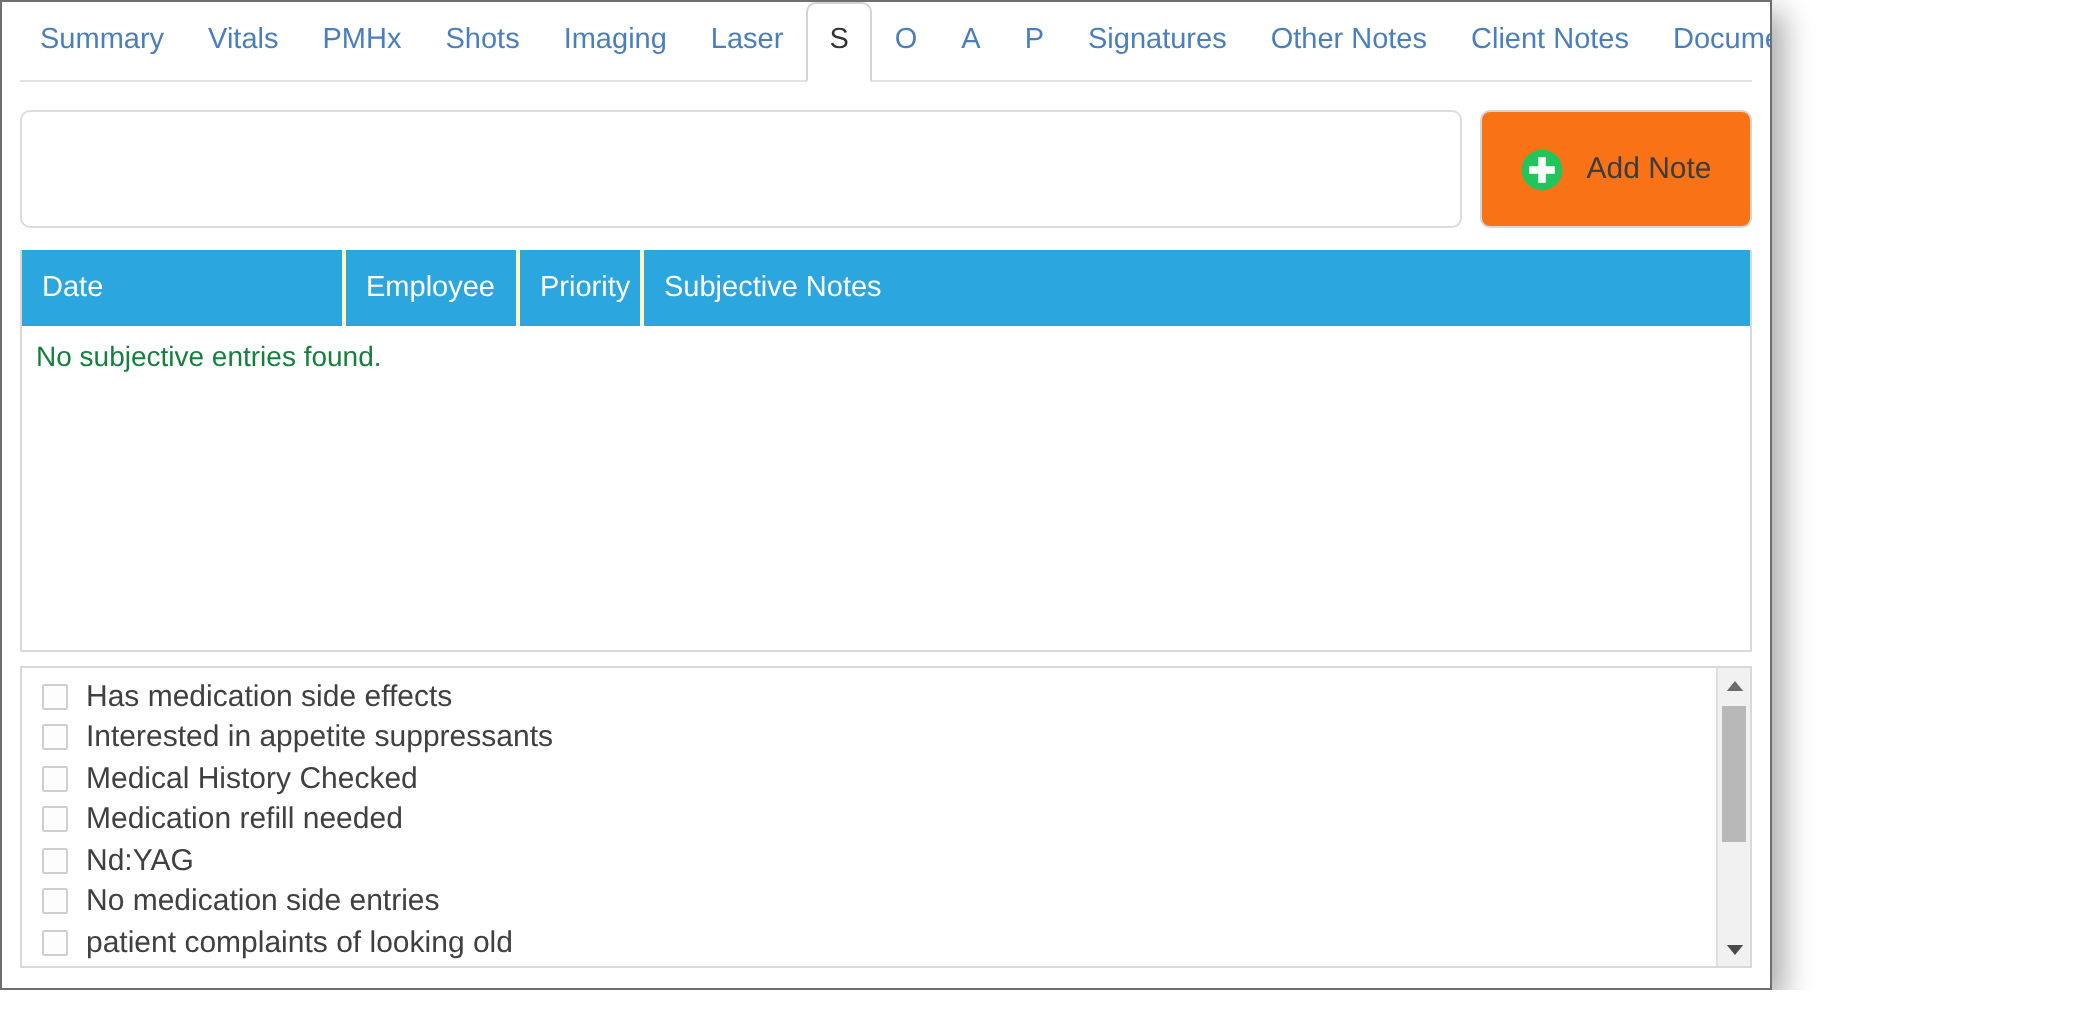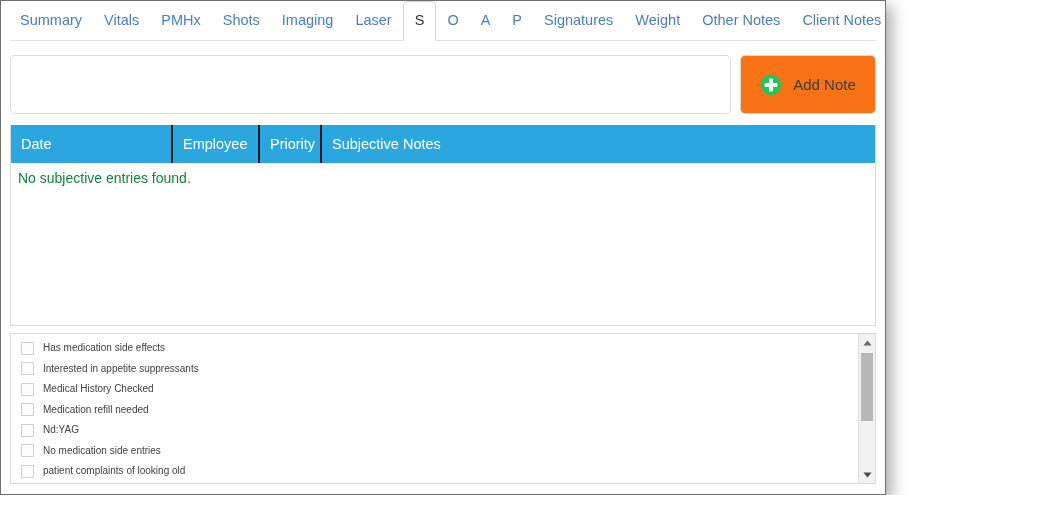--- a/index.html
+++ b/index.html
@@ -129,21 +129,21 @@
     height: 38px;
     flex: 0 0 auto;
   }
   .th {
     color: #ffffff;
     font-size: 14.5px;
     display: flex;
     align-items: center;
     padding-left: 10px;
     box-sizing: border-box;
-    border-right: 2px solid #0f172a;
+    border-right: 2px solid #fef9c3;
     white-space: nowrap;
   }
   .th.col-date      { width: 162px; }
   .th.col-employee  { width: 87px; }
   .th.col-priority  { width: 62px; }
   .th.col-notes     { flex: 1 1 auto; border-right: none; border-radius: 10px; }
 
   .table-body {
     flex: 1 1 auto;
     background: #ffffff;
@@ -183,21 +183,21 @@
     width: 13px;
     height: 13px;
     border: 1px solid #cfcfcf;
     background: #fdfdfd;
     box-sizing: border-box;
     flex: 0 0 auto;
     margin: 0 9px 0 6px;
     border-radius: 1px;
   }
   .check-label {
-    font-size: 10px;
+    font-size: 15px;
     color: #404040;
     white-space: nowrap;
     line-height: 1;
   }
 
   
   .scrollbar {
     flex: 0 0 auto;
     width: 17px;
     background: #f1f1f1;
@@ -240,21 +240,20 @@
     <div class="tab">Vitals</div>
     <div class="tab">PMHx</div>
     <div class="tab">Shots</div>
     <div class="tab">Imaging</div>
     <div class="tab">Laser</div>
     <div class="tab active">S</div>
     <div class="tab">O</div>
     <div class="tab">A</div>
     <div class="tab">P</div>
     <div class="tab">Signatures</div>
-    <div class="tab">Weight</div>
     <div class="tab">Other Notes</div>
     <div class="tab">Client Notes</div>
     <div class="tab">Documents</div>
     <div class="tab">UMR Forms</div>
   </div>
   <div class="tab-underline"></div>
 
   <div class="entry-row">
     <textarea class="note-input" placeholder="" style=""></textarea>
 

